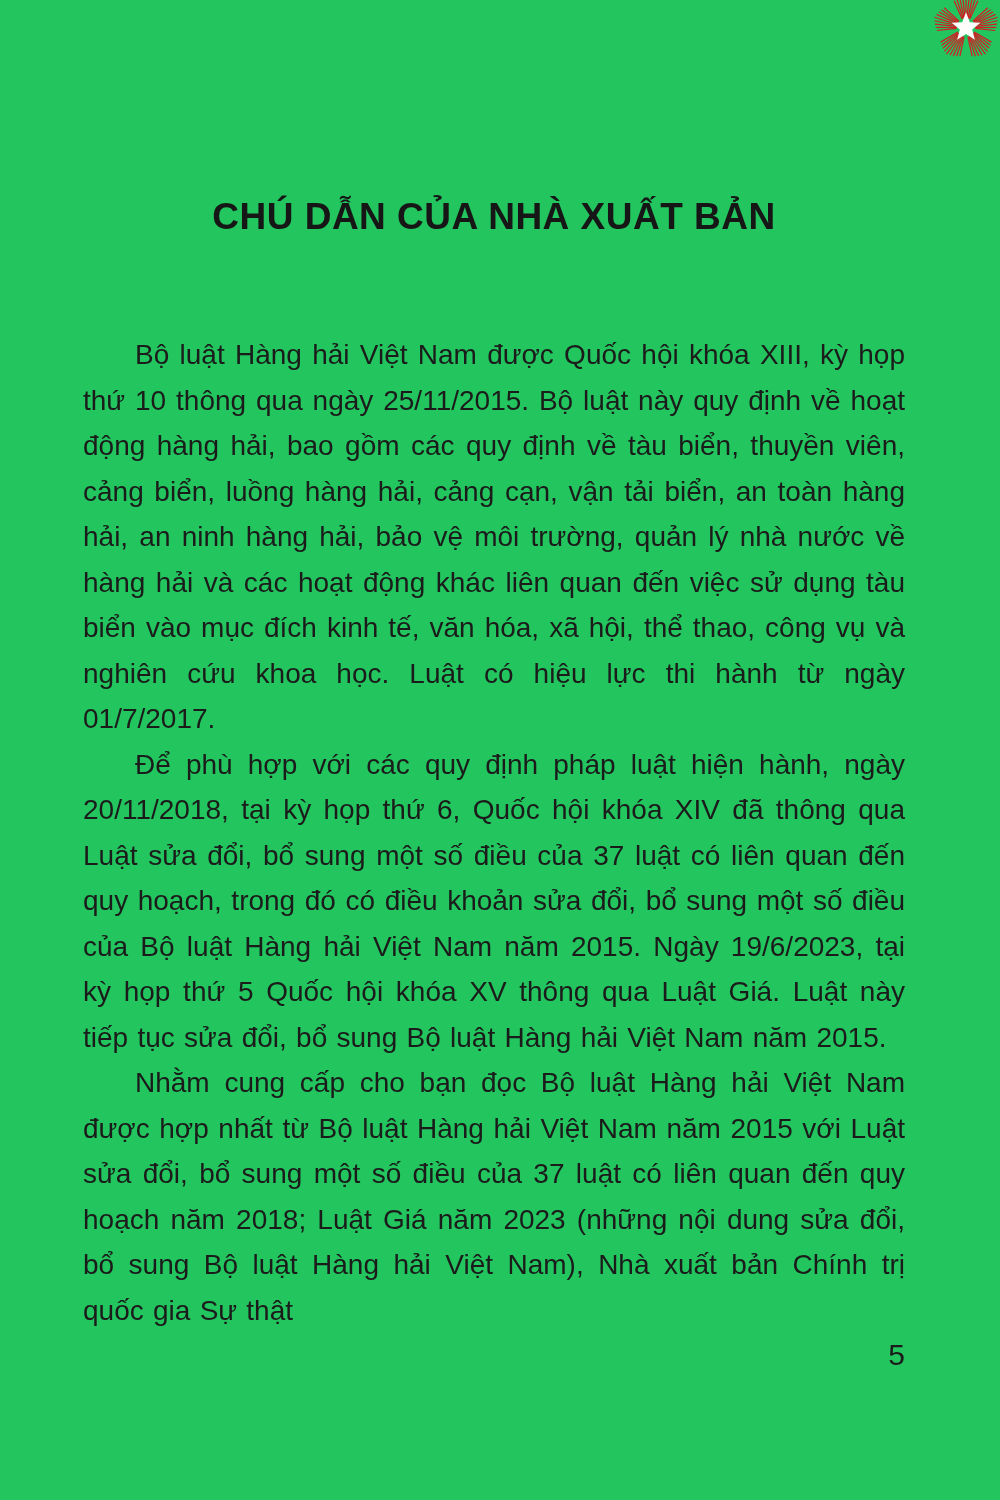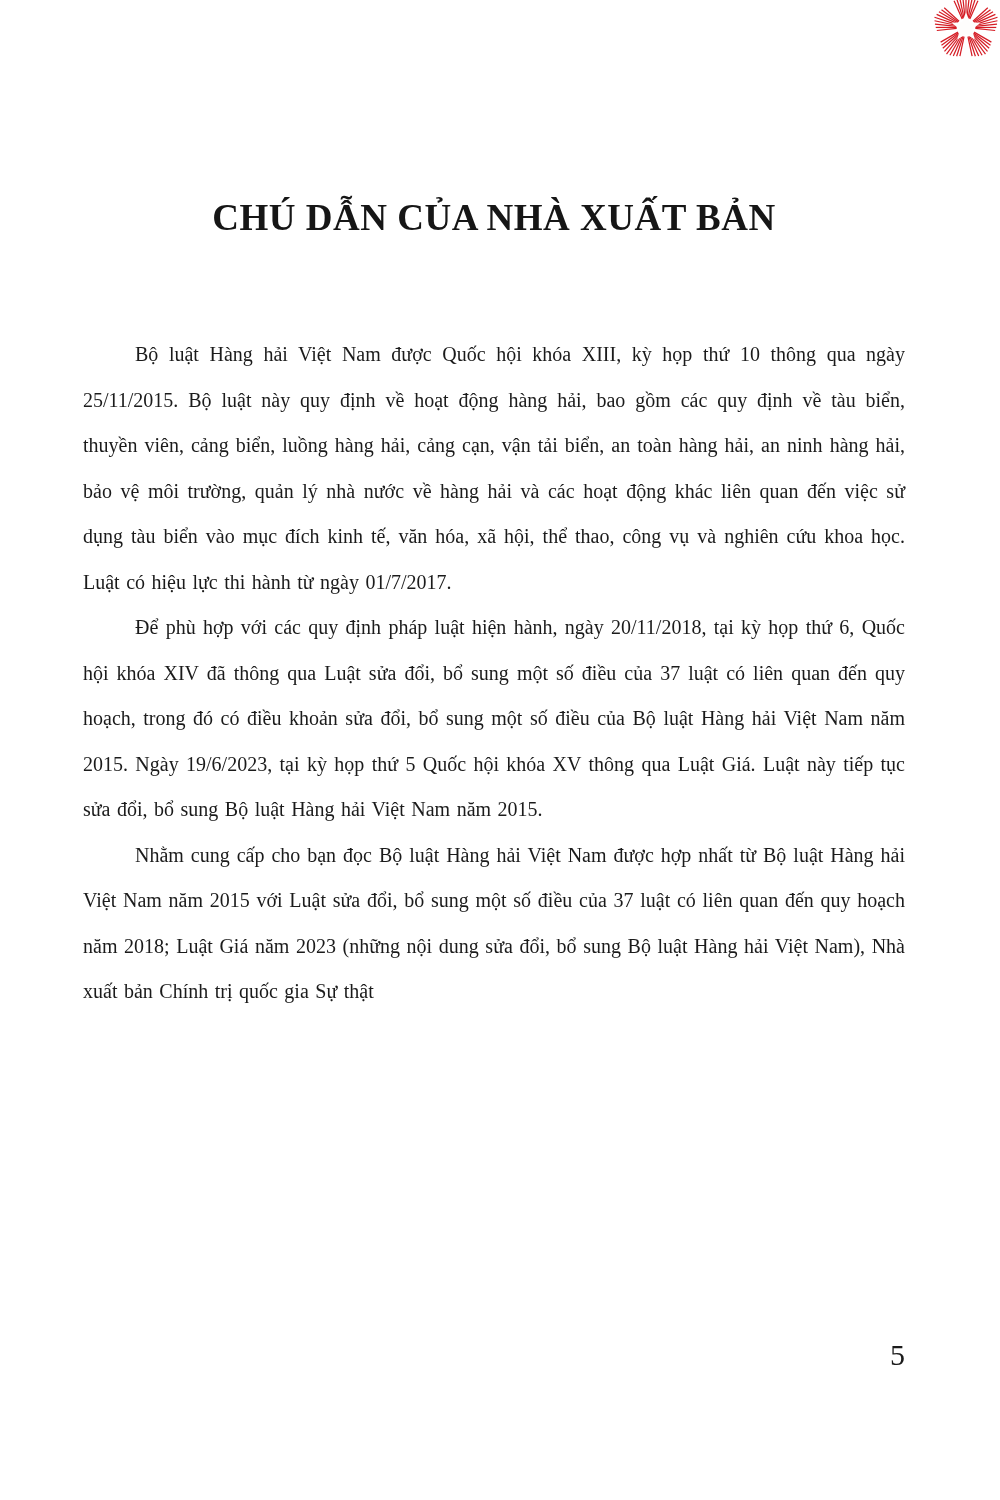--- a/index.html
+++ b/index.html
@@ -4,23 +4,23 @@
 <style>
   html, body {
     margin: 0;
     padding: 0;
     background: #e8e8e8;
   }
   .page {
     position: relative;
     width: 1000px;
     height: 1500px;
-    background: #ffffff;
+    background: #22c55e;
     overflow: hidden;
-    font-family: Liberation Serif, serif;
+    font-family: Liberation Sans, sans-serif;
     color: #1b1b1b;
   }
   .logo {
     position: absolute;
     top: -10px;
     left: 930px;
     width: 72px;
     height: 72px;
   }
   .logo svg { display: block; width: 100%; height: 100%; }
@@ -44,21 +44,21 @@
     color: #161616;
   }
   .body-text {
     position: absolute;
     top: 332px;
     left: 83px;
     width: 822px;
   }
   .body-text p {
     margin: 0;
-    font-size: 20px;
+    font-size: 28px;
     line-height: 45.5px;
     text-align: justify;
     text-indent: 52px;
     word-spacing: 1.5px;
   }
   .page-number {
     position: absolute;
     top: 1338px;
     left: 83px;
     width: 822px;

